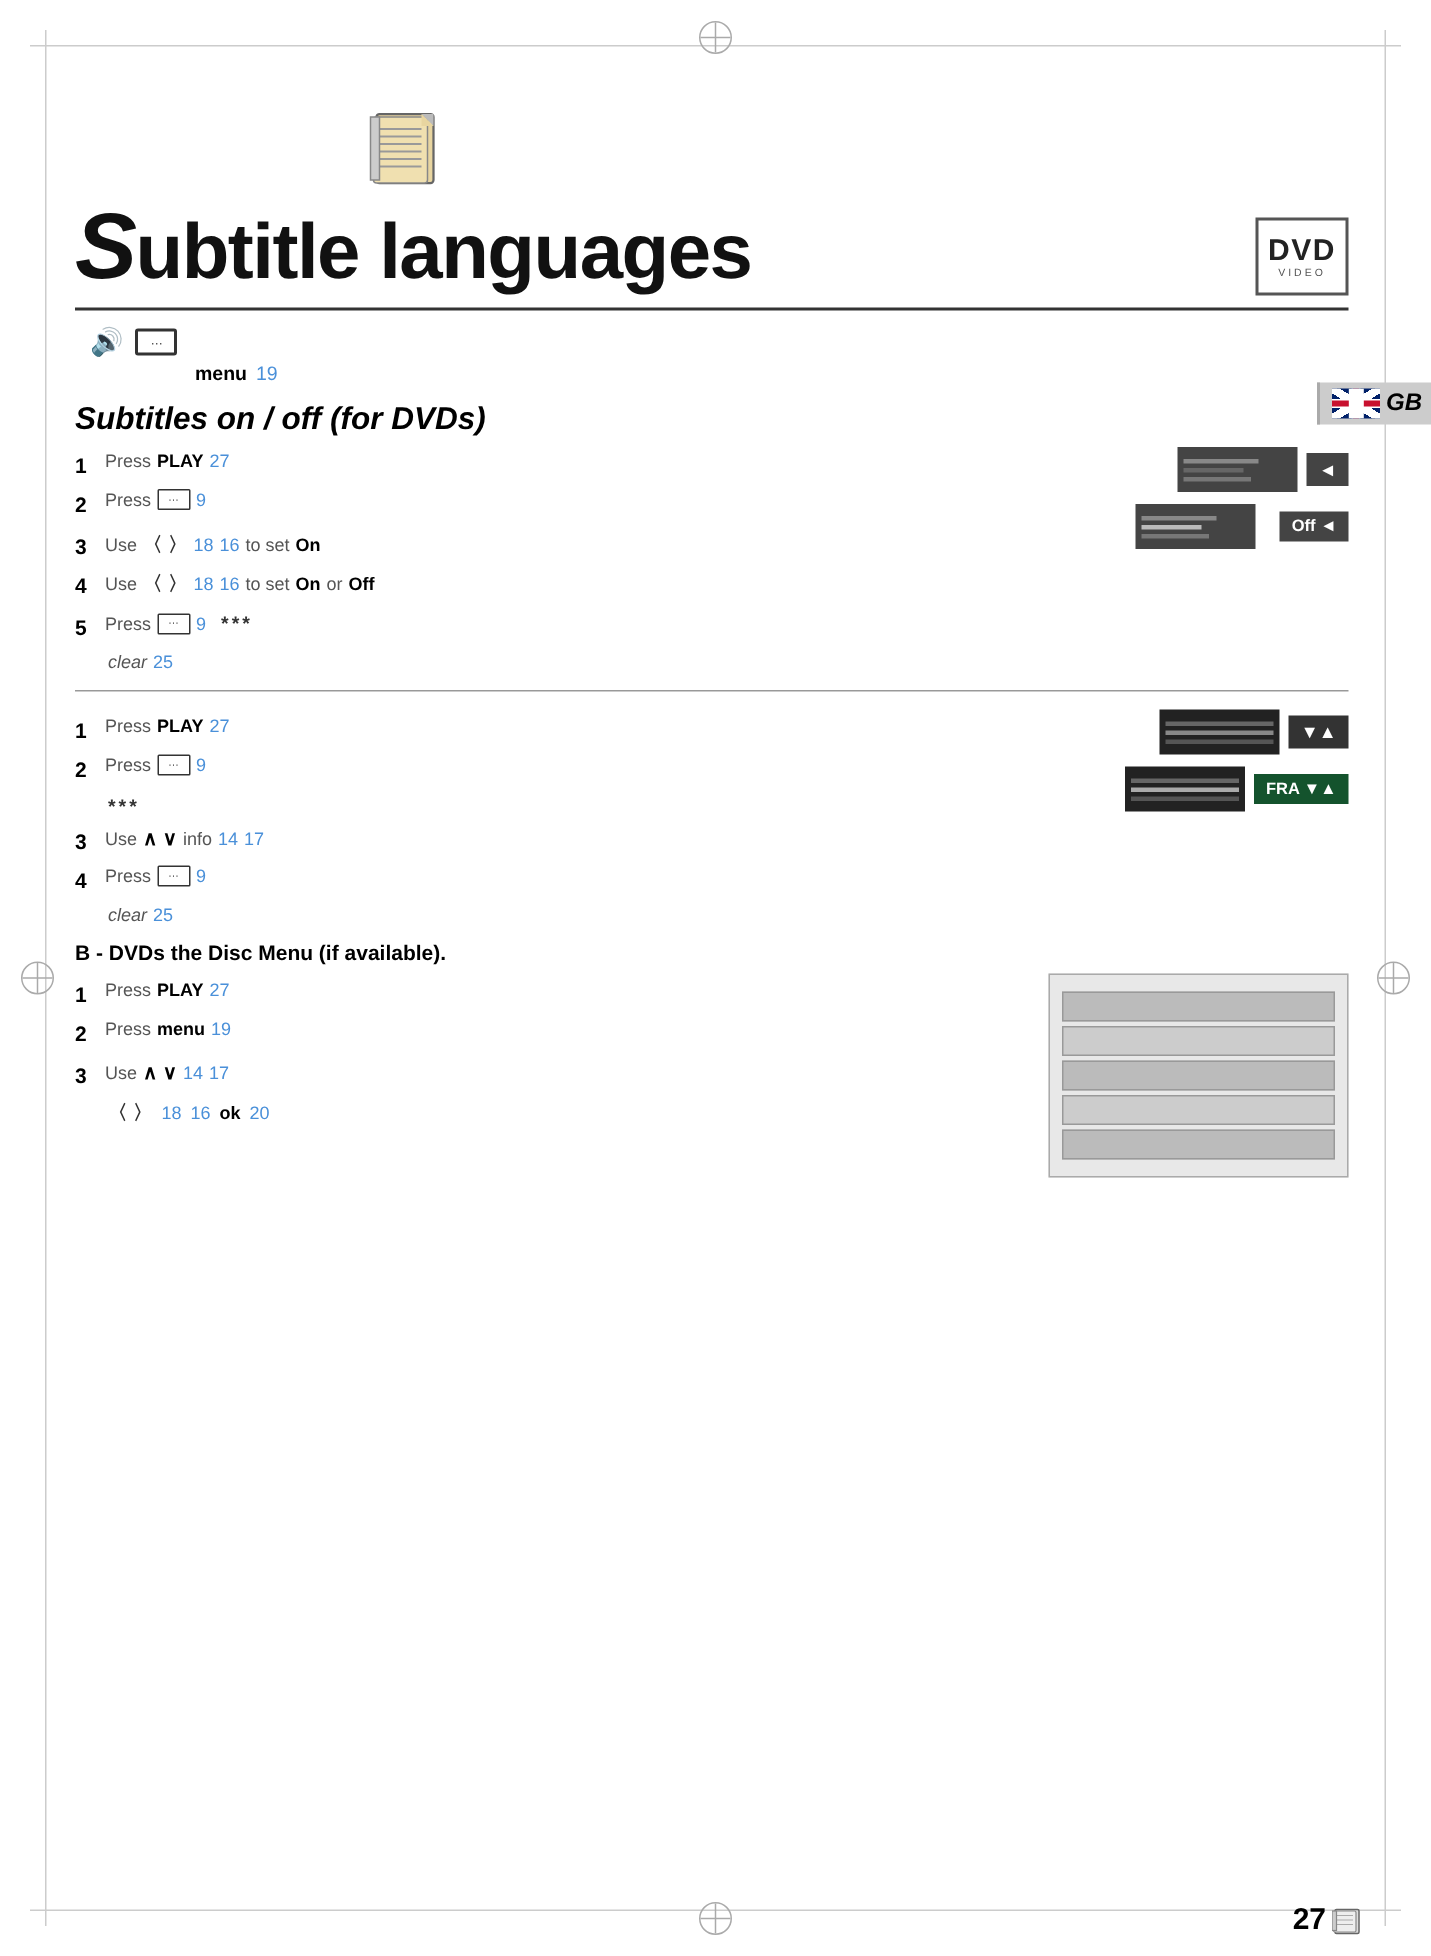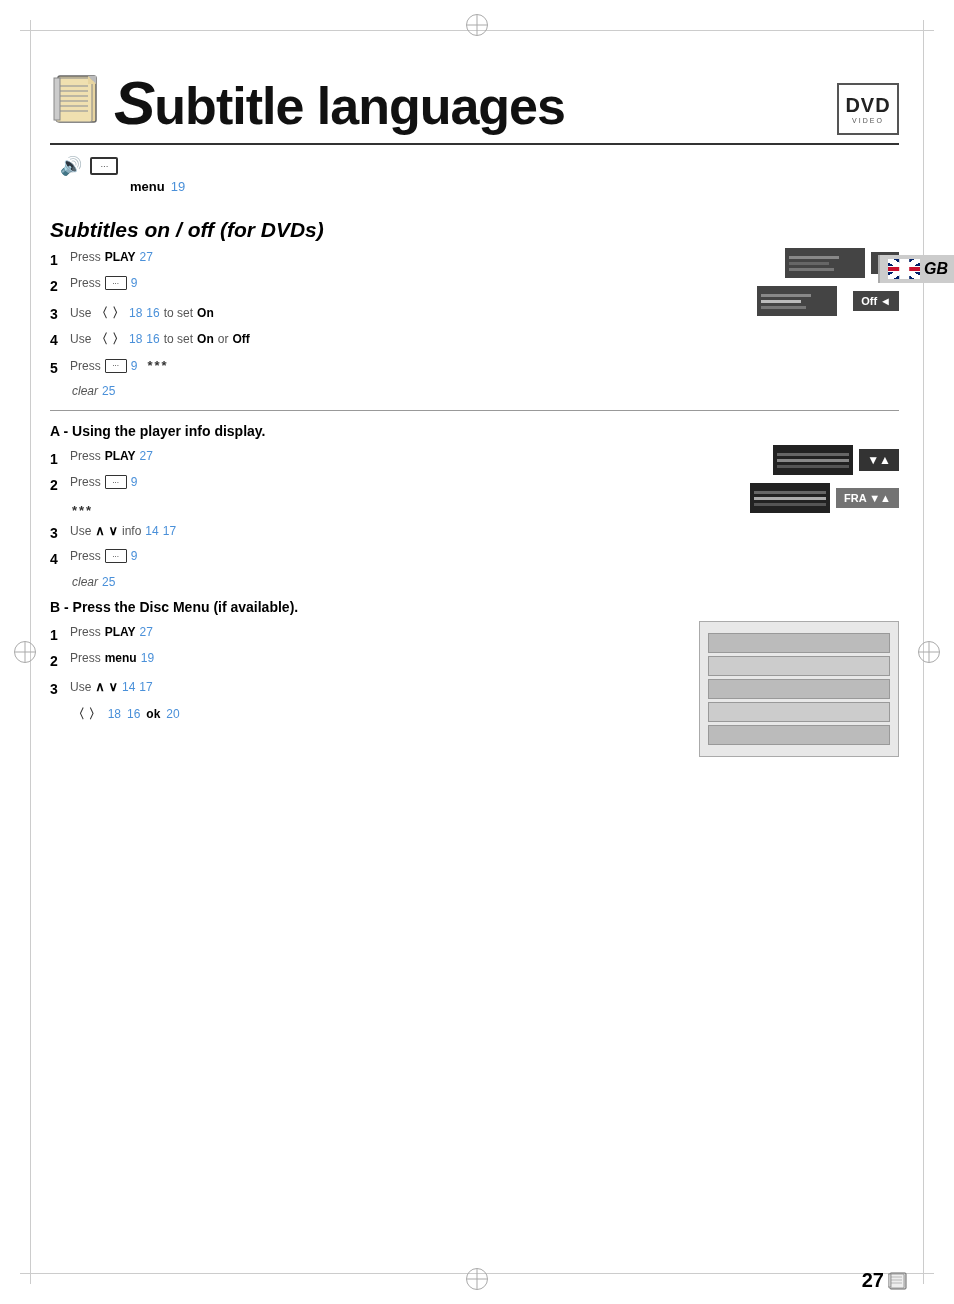--- a/index.html
+++ b/index.html
@@ -40,21 +40,22 @@
       align-items: flex-end;
       justify-content: space-between;
       padding-top: 20px;
       border-bottom: 2px solid #333;
       padding-bottom: 8px;
       margin-bottom: 10px;
     }
 
     .title-area {
       display: flex;
-      align-items: flex-start;
+      align-items: center;
+      flex-direction: column;
     }
 
     
     .step-row {
       display: flex;
       align-items: flex-start;
       margin: 4px 0;
       min-height: 22px;
     }
     .step-num {
@@ -175,21 +176,21 @@
 
   <div style="display:flex; align-items:center; gap:8px; margin:8px 0 2px 10px;">
     <span style="font-size:18px;">🔊</span>
     <div style="width:28px; height:18px; border:2px solid #333; border-radius:2px; display:flex; align-items:center; justify-content:center; font-size:8px; color:#333;">···</div>
   </div>
   <div style="display:flex; align-items:center; margin:2px 0 8px 80px; font-size:13px;">
     <span style="font-weight:700; font-size:13px;">menu</span>
     <span style="margin-left:6px; color:#4a90d9;">19</span>
   </div>
 
-  <div style="margin-top:24px;">
+  <div style="margin-top:12px;">
     <div style="display:flex; align-items:flex-start; justify-content:space-between;">
       <div style="flex:1;">
         <div style="font-size:21px; font-weight:900; font-style:italic; color:#000; margin-bottom:8px;">
           Subtitles on / off (for DVDs)
         </div>
 
         <div class="step-row">
           <span class="step-num">1</span>
           <div class="step-content">
             <span style="font-size:12px; color:#555;">Press </span>
@@ -279,21 +280,20 @@
       </div>
     </div>
   </div>
 
   <div class="h-line" style="margin:12px 0;"></div>
 
   <div>
 
 
     <div style="margin-bottom:10px;">
-      <div style="font-size:14px; font-weight:700; color:#000; margin-bottom:6px;">A - Using the player info display.</div>
 
       <div style="display:flex; align-items:flex-start; justify-content:space-between;">
         <div style="flex:1;">
 
           <div class="step-row">
             <span class="step-num">1</span>
             <div class="step-content">
               <span style="font-size:12px; color:#555;">Press </span>
               <span style="font-weight:700; font-size:12px;">PLAY</span>
               <span style="color:#4a90d9; font-size:12px;">27</span>
@@ -354,30 +354,30 @@
           </div>
 
           <div style="display:flex; align-items:center; gap:6px;">
             <div style="width:80px; height:30px; background:#222; display:flex; align-items:center; padding:4px;">
               <div style="display:flex; flex-direction:column; gap:3px; width:100%;">
                 <div style="width:100%; height:3px; background:#666;"></div>
                 <div style="width:100%; height:3px; background:#aaa;"></div>
                 <div style="width:100%; height:3px; background:#555;"></div>
               </div>
             </div>
-            <div style="background:#737373; color:#fff; padding:4px 8px; font-size:11px; font-weight:700;">
+            <div style="background:#14532d; color:#fff; padding:4px 8px; font-size:11px; font-weight:700;">
               <span>FRA ▼▲</span>
             </div>
           </div>
         </div>
       </div>
     </div>
 
     <div style="margin-top:8px;">
-      <div style="font-size:14px; font-weight:700; color:#000; margin-bottom:6px;">B - Press the Disc Menu (if available).</div>
+      <div style="font-size:14px; font-weight:700; color:#000; margin-bottom:6px;">B - DVDs the Disc Menu (if available).</div>
 
       <div style="display:flex; align-items:flex-start; justify-content:space-between;">
         <div style="flex:1;">
 
           <div class="step-row">
             <span class="step-num">1</span>
             <div class="step-content">
               <span style="font-size:12px; color:#555;">Press </span>
               <span style="font-weight:700; font-size:12px;">PLAY</span>
               <span style="color:#4a90d9; font-size:12px;">27</span>

